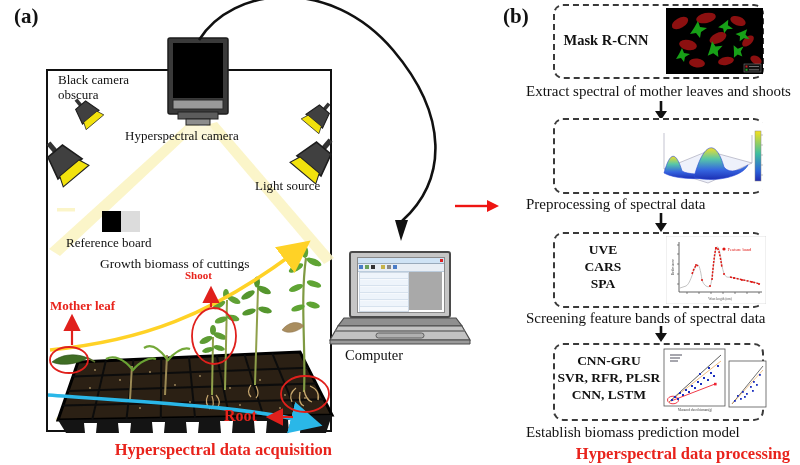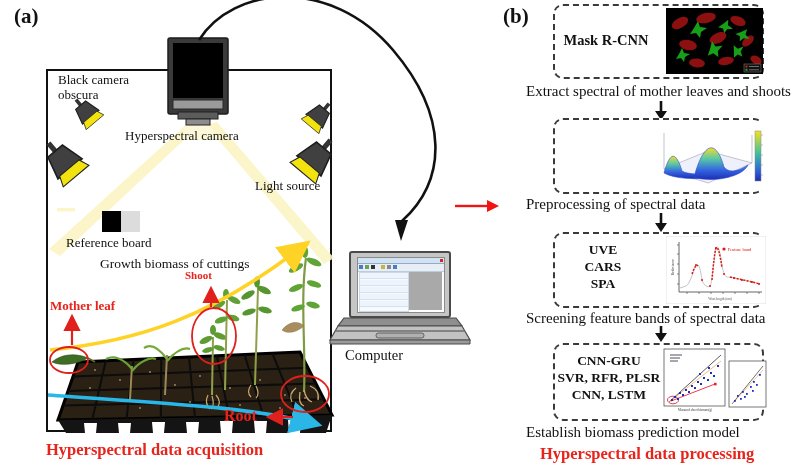--- a/index.html
+++ b/index.html
@@ -9,21 +9,21 @@
   .t{position:absolute;font-size:13px;line-height:1.16;color:#111}
   .red{color:#e8231c}
   .bold{font-weight:bold}
   .tag{position:absolute;font-size:21px;font-weight:bold}
   .chamber{position:absolute;left:46px;top:69px;width:286px;height:363px;
            border:2.5px solid #111;box-sizing:border-box;background:#fff}
   .bbox{position:absolute;left:553px;width:211px;border:2.3px dashed #3a3a3a;
         border-radius:10px;box-sizing:border-box;background:#fff}
   .methods{position:absolute;text-align:center;font-weight:bold;font-size:13.5px;line-height:17px}
   .bcap{position:absolute;left:526px;width:270px;text-align:left;font-size:15px}
-  .figcap{position:absolute;text-align:left;font-size:16.5px;font-weight:600;color:#e8231c}
+  .figcap{position:absolute;text-align:right;font-size:16.5px;font-weight:600;color:#e8231c}
   svg{position:absolute;pointer-events:none}
   
   .scr{position:absolute;left:349px;top:251px;width:102px;height:67px;background:#c6c6c6;
        border:2px solid #4a4a4a;border-radius:3px;box-sizing:border-box}
   .scr-in{position:absolute;left:6px;top:4px;width:86px;height:54px;background:#fff;border:1px solid #8a8a8a}
   .tb{position:absolute;left:0;top:0;width:100%;height:5px;background:#cfe3f5;border-bottom:1px solid #9ab}
   .tb .dot{position:absolute;right:1px;top:1px;width:3px;height:3px;background:#d22}
   .icons{position:absolute;left:0;top:6px;width:100%;height:7px;background:#e8eef5;border-bottom:1px solid #bcd}
   .icons i{display:inline-block;width:4px;height:4px;margin:1px 1px 0 1px;vertical-align:top}
   .lst{position:absolute;left:1px;top:14px;width:48px;height:38px;background:#f6f9fd;border:1px solid #cdd8e4}

